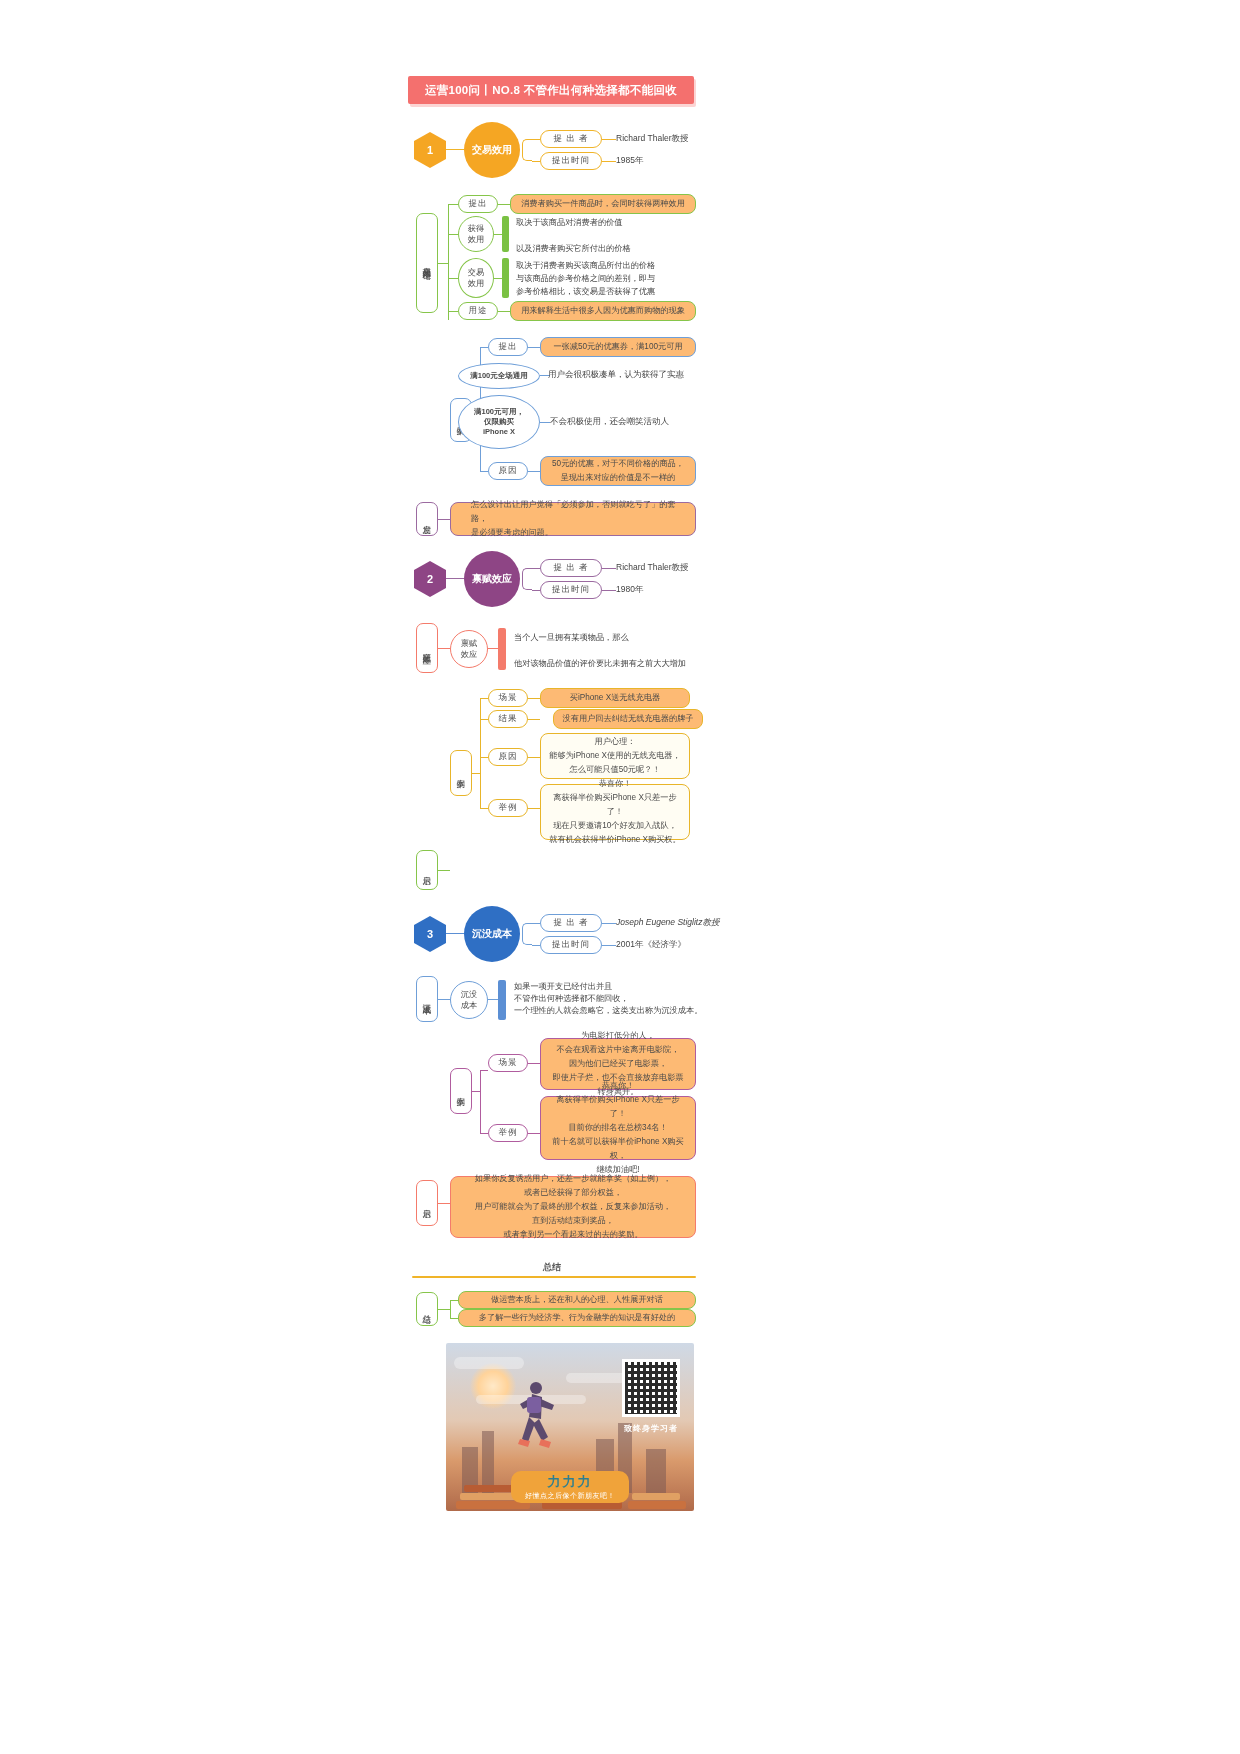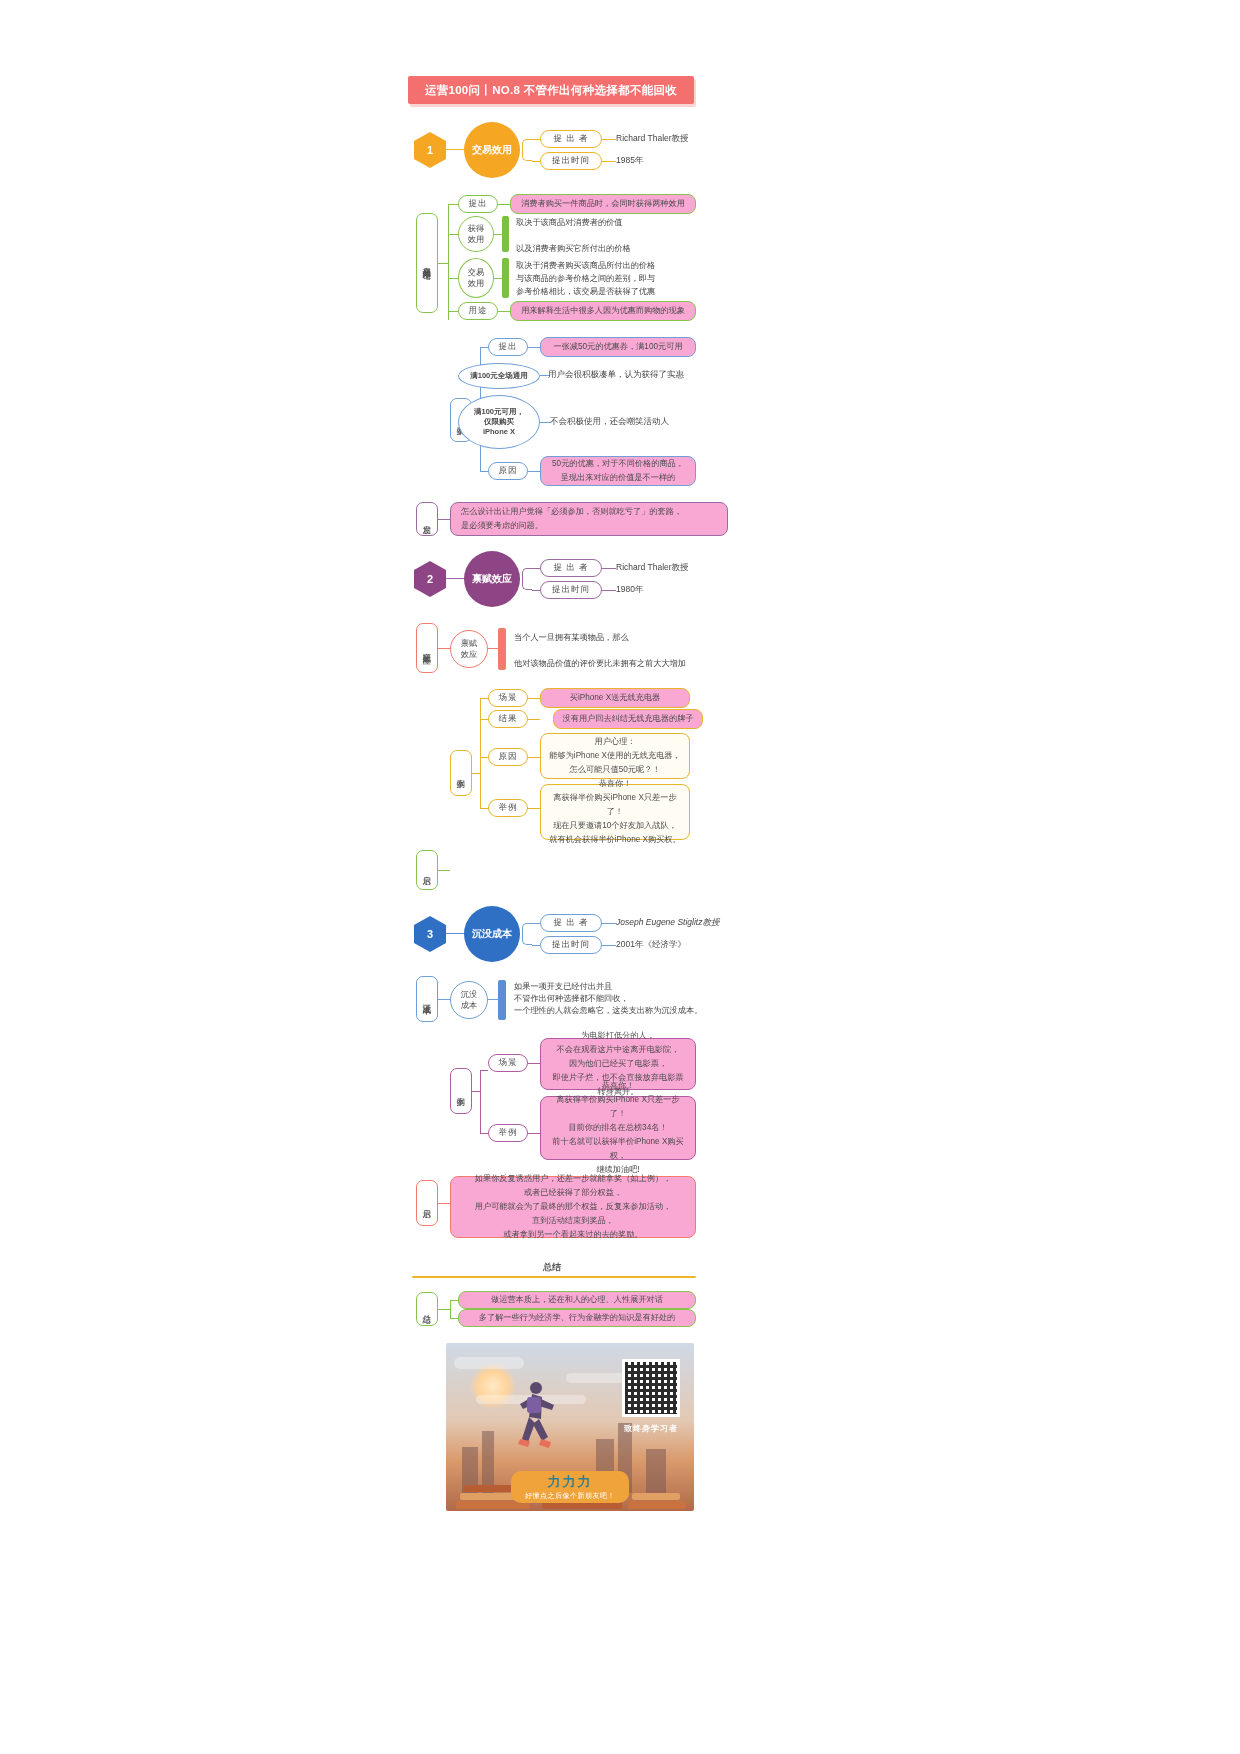--- a/index.html
+++ b/index.html
@@ -43,21 +43,21 @@
     display:flex; align-items:center;
   }
   .vlabel{
     position:absolute; border:1.3px solid; border-radius:7px; background:#fff;
     display:flex; align-items:center; justify-content:center;
     font-size:8.5px; color:#4a4a4a; line-height:1.45;
     writing-mode:vertical-rl; text-orientation:upright; letter-spacing:1px;
     padding:4px 2px;
   }
   .obox{
-    position:absolute; border:1.2px solid; border-radius:8px; background:#f9a8d4;
+    position:absolute; border:1.2px solid; border-radius:8px; background:#fdba74;
     display:flex; align-items:center; justify-content:center;
     font-size:8.2px; color:#4a4a4a; line-height:1.7; text-align:center; padding:4px 8px;
     white-space:pre-line;
   }
   .obox.left{ text-align:left; justify-content:flex-start; }
   .circ{
     position:absolute; border:1.3px solid; border-radius:50%; background:#fff;
     display:flex; align-items:center; justify-content:center;
     font-size:8.2px; color:#4a4a4a; text-align:center; line-height:1.35;
     white-space:pre-line;
@@ -183,21 +183,21 @@
   <div class="plain" style="left:550px; top:415px; height:14px;">不会积极使用，还会嘲笑活动人</div>
 
   <div class="h" style="left:480px; top:471px; width:8px; background:#6f9fd8;"></div>
   <div class="pill" style="left:488px; top:462px; width:40px; height:18px; border-color:#6f9fd8;">原因</div>
   <div class="h" style="left:528px; top:471px; width:12px; background:#6f9fd8;"></div>
   <div class="obox" style="left:540px; top:456px; width:156px; height:30px; border-color:#6f9fd8;">50元的优惠，对于不同价格的商品，
 呈现出来对应的价值是不一样的</div>
 
   <div class="vlabel" style="left:416px; top:502px; width:22px; height:34px; border-color:#9b6aa0;">启发</div>
   <div class="h" style="left:438px; top:519px; width:12px; background:#9b6aa0;"></div>
-  <div class="obox left" style="left:450px; top:502px; width:278px; height:34px; border-color:#9b6aa0; padding-left:10px;">怎么设计出让用户觉得「必须参加，否则就吃亏了」的套路，
+  <div class="obox left" style="left:450px; top:502px; width:246px; height:34px; border-color:#9b6aa0; padding-left:20px;">怎么设计出让用户觉得「必须参加，否则就吃亏了」的套路，
 是必须要考虑的问题。</div>
 
   <div class="hex" style="left:414px; top:561px; background:#8e4585;">2</div>
   <div class="h" style="left:446px; top:578px; width:18px; background:#9b6aa0;"></div>
   <div class="ellipse" style="left:464px; top:551px; width:56px; height:56px; background:#8e4585;">禀赋效应</div>
 
   <div class="brc" style="left:522px; top:568px; width:10px; height:22px; border-width:1.2px; border-color:#9b6aa0; border-right:none; border-radius:5px 0 0 5px;"></div>
   <div class="h" style="left:532px; top:568px; width:8px; background:#9b6aa0;"></div>
   <div class="h" style="left:532px; top:590px; width:8px; background:#9b6aa0;"></div>
 

